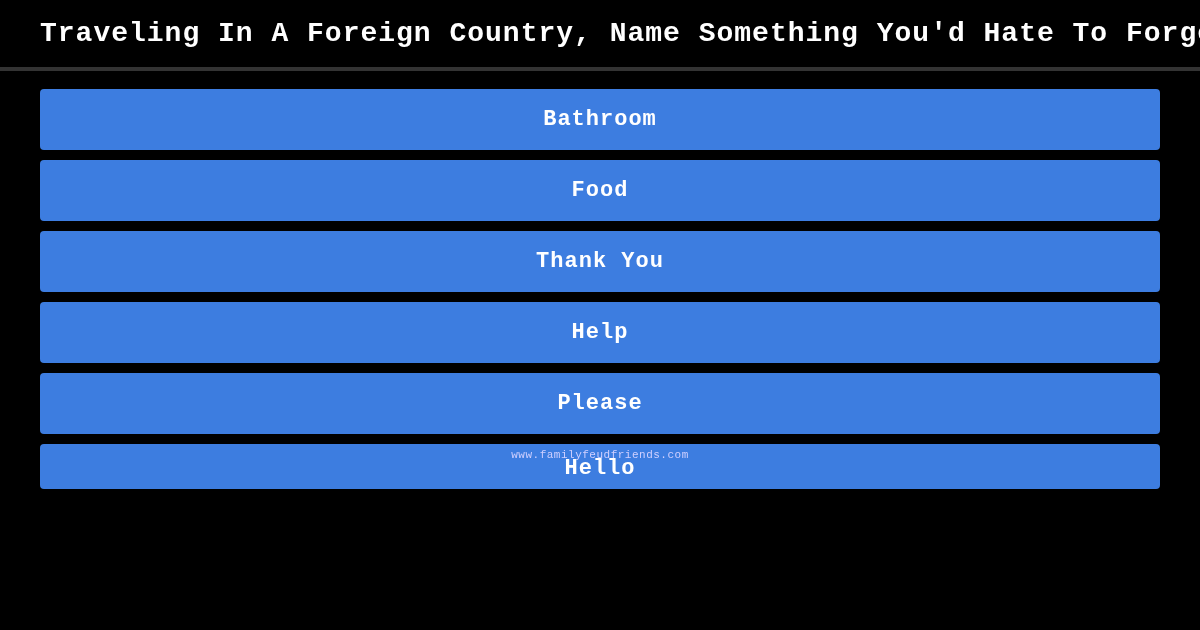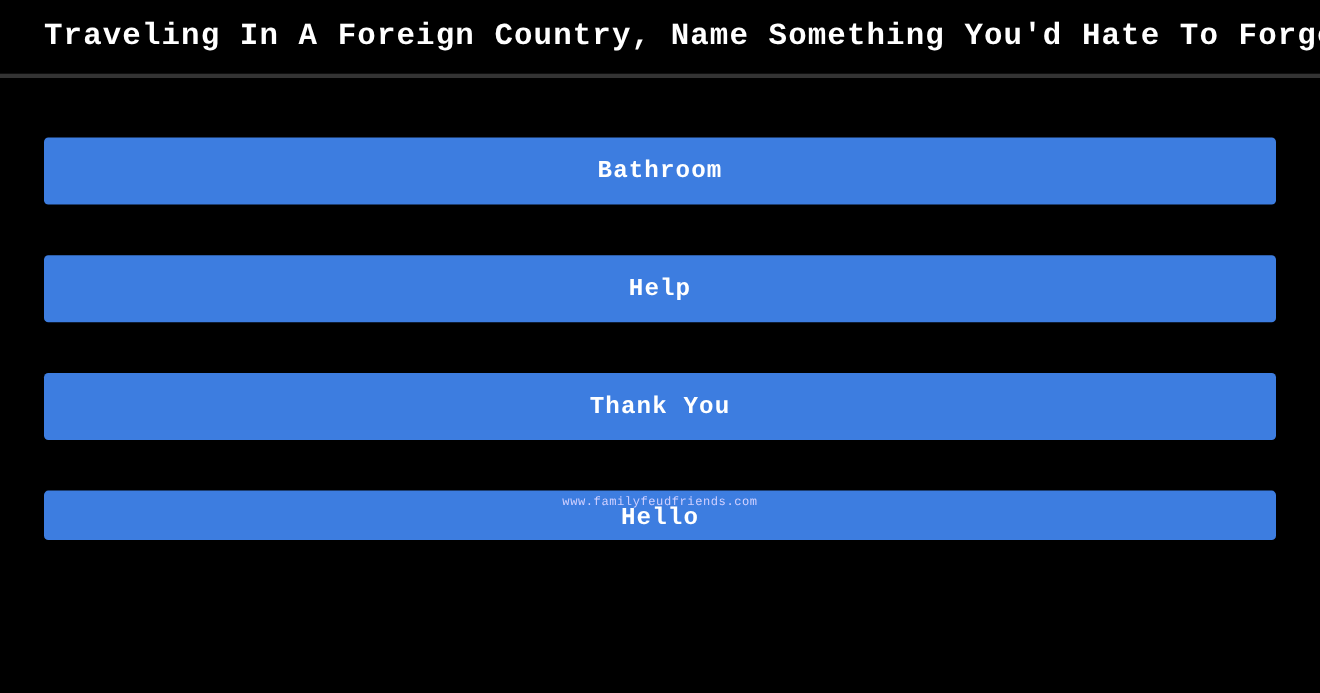--- a/index.html
+++ b/index.html
@@ -45,21 +45,20 @@
       background-color: #3d7de0;
       color: #ffffff;
       font-family: 'Courier New', Courier, monospace;
       font-size: 22px;
       font-weight: bold;
       text-align: center;
       padding: 18px 20px;
       border-radius: 4px;
       letter-spacing: 1px;
       position: relative;
-      margin-top: 36px;
     }
 
     .answer-bar.last {
       padding-top: 12px;
       padding-bottom: 8px;
     }
 
     .watermark {
       font-size: 11px;
       font-weight: normal;
@@ -76,16 +75,18 @@
 <body>
 
 <div class="header">
   <span>Traveling In A Foreign Country, Name Something You'd Hate To Forget The Wor</span>
 </div>
 
 <div class="divider"></div>
 
 <div class="answers-container" id="answers-container">
 <div class="answer-bar"><span>Bathroom</span></div>
+    <div class="answer-bar"><span>Food</span></div>
+    <div class="answer-bar"><span>Thank You</span></div>
     <div class="answer-bar"><span>Help</span></div>
-    <div class="answer-bar"><span>Thank You</span></div>
+    <div class="answer-bar"><span>Please</span></div>
     <div class="answer-bar last"><div class="watermark">www.familyfeudfriends.com</div><span>Hello</span></div>
   </div>
 
 </body></html>

